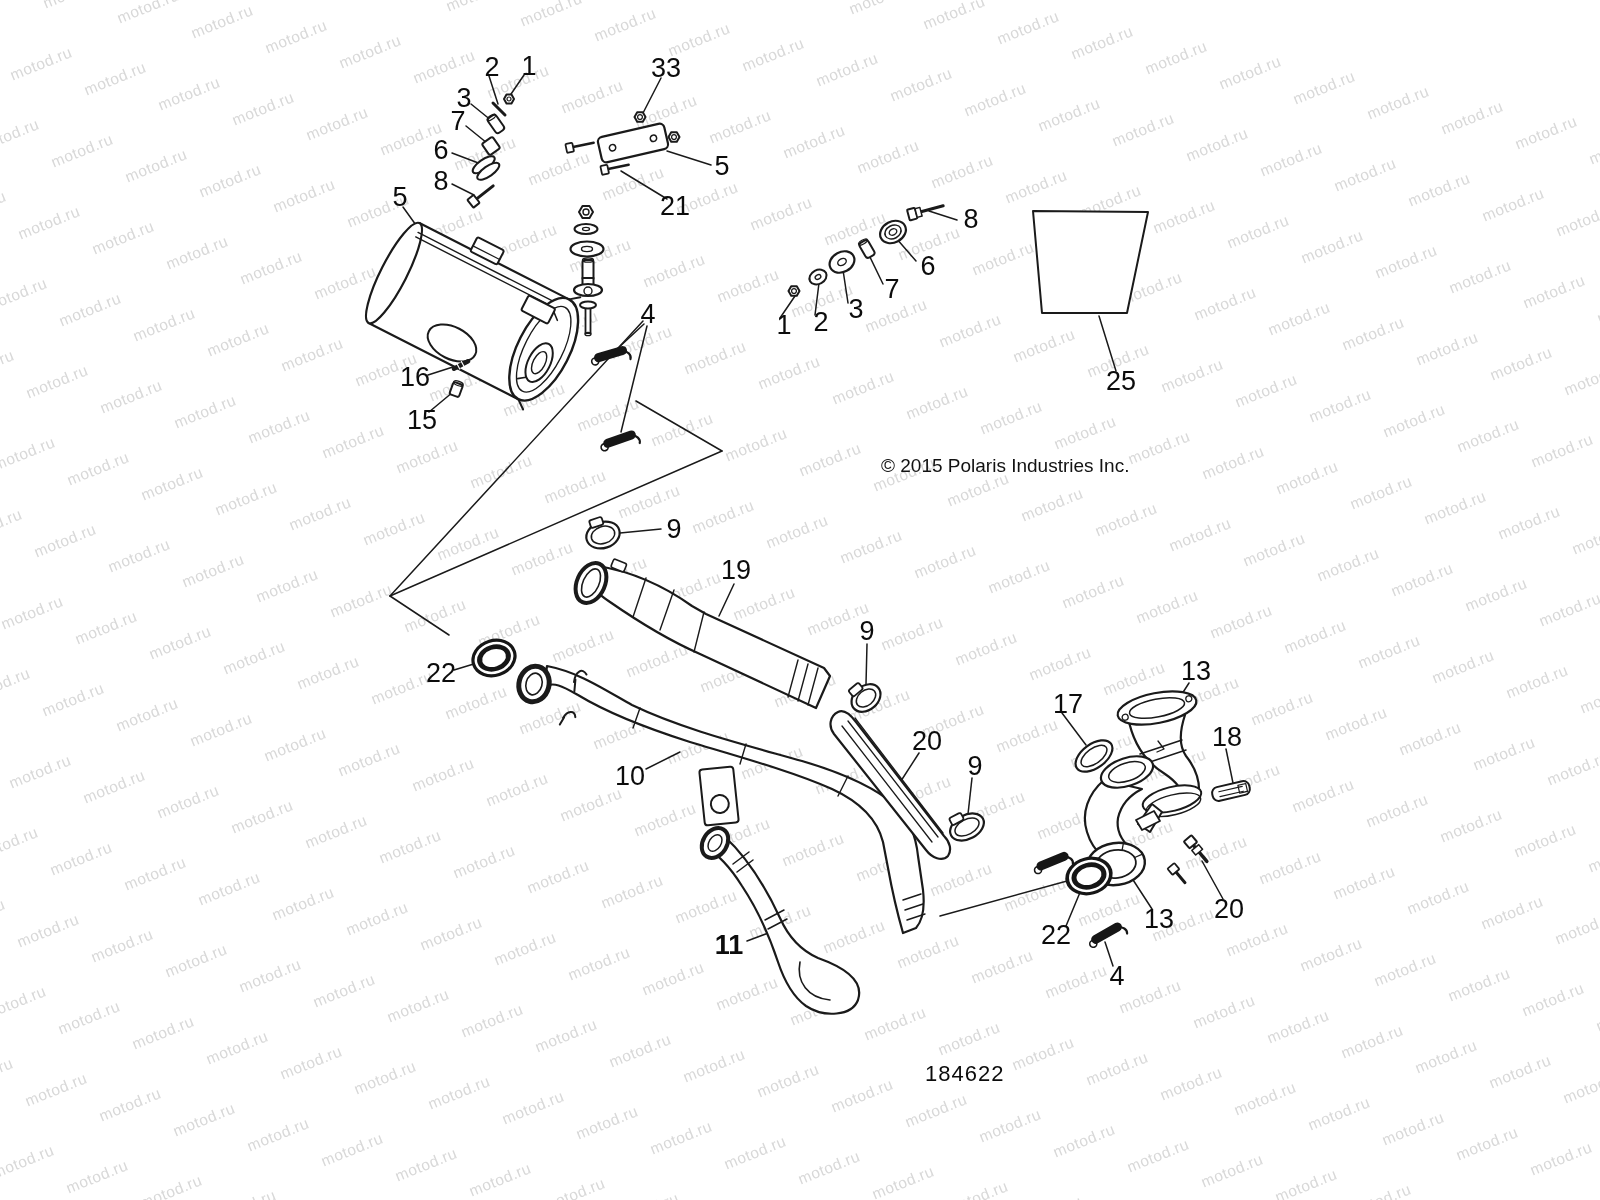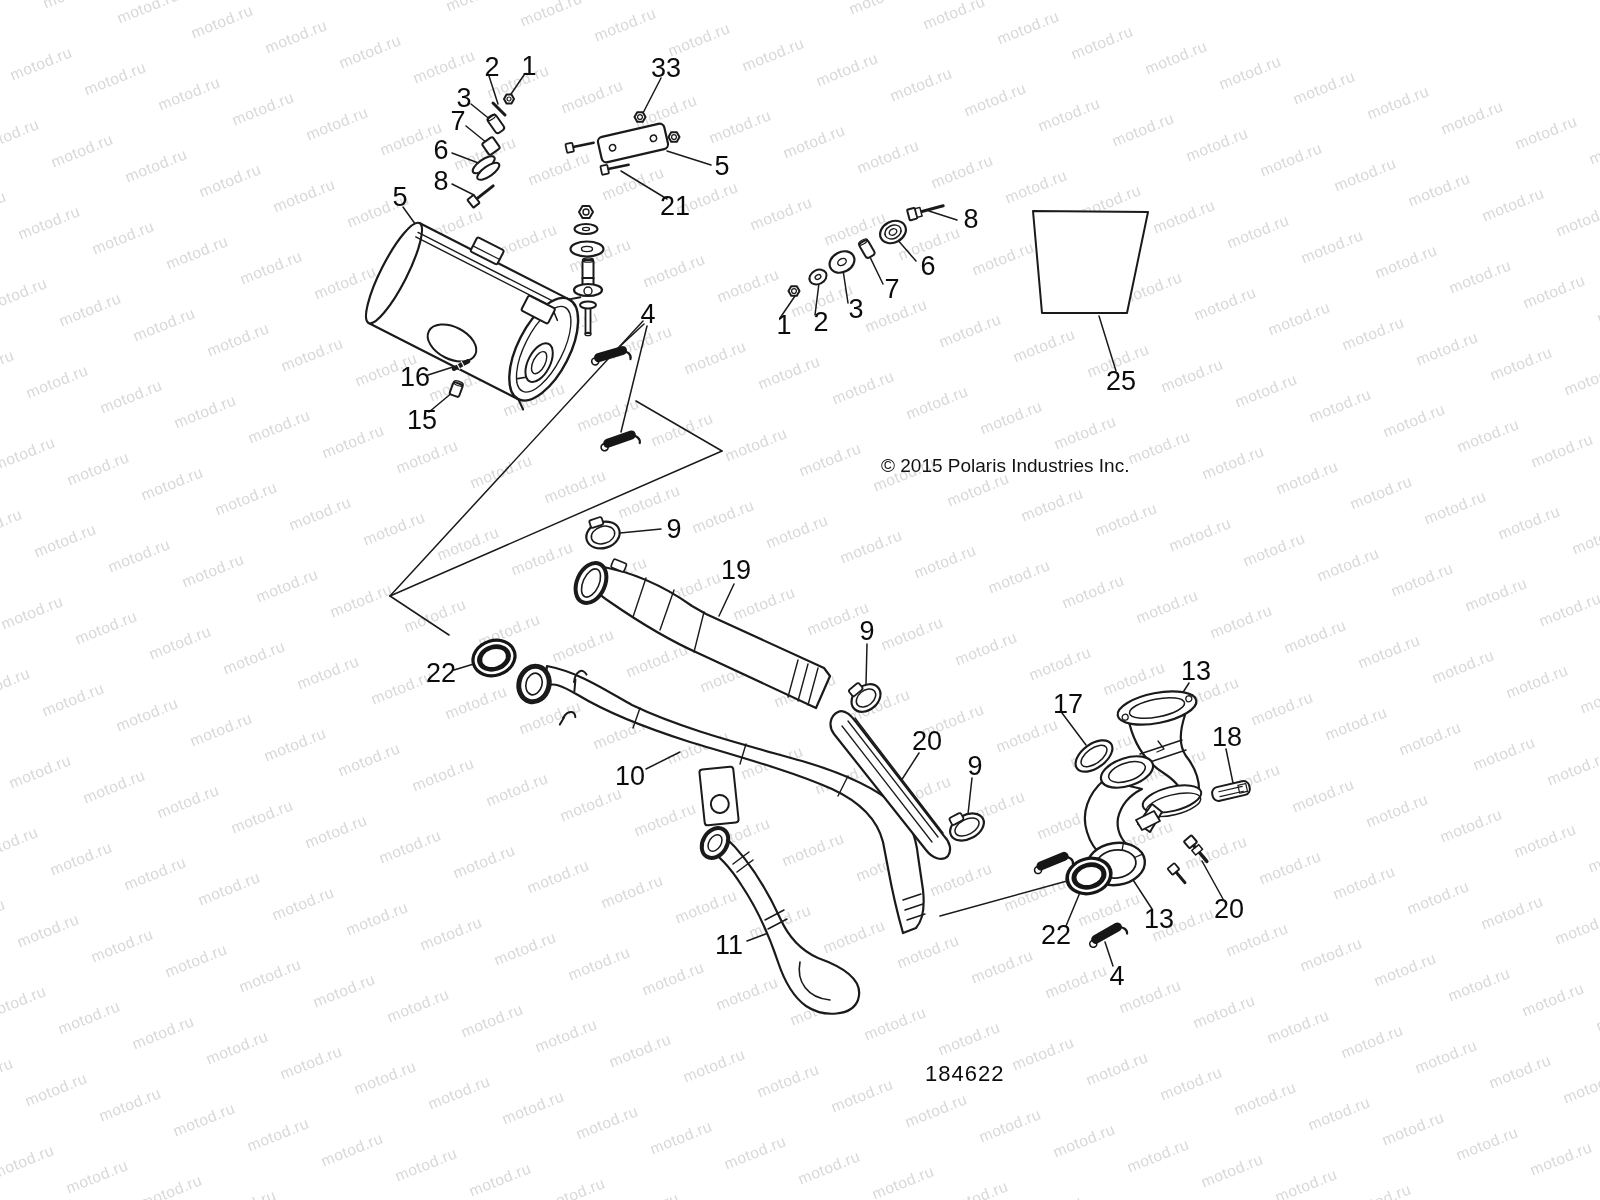--- a/index.html
+++ b/index.html
@@ -760,18 +760,18 @@
       <span class="callout" style="left: 630px; top: 776px;">10</span>
       <span class="callout" style="left: 927px; top: 741px;">20</span>
       <span class="callout" style="left: 975px; top: 766px;">9</span>
       <span class="callout" style="left: 1068px; top: 704px;">17</span>
       <span class="callout" style="left: 1196px; top: 671px;">13</span>
       <span class="callout" style="left: 1227px; top: 737px;">18</span>
       <span class="callout" style="left: 1159px; top: 919px;">13</span>
       <span class="callout" style="left: 1229px; top: 909px;">20</span>
       <span class="callout" style="left: 1056px; top: 935px;">22</span>
       <span class="callout" style="left: 1117px; top: 976px;">4</span>
-      <span class="callout" style="left: 729px; top: 945px;">11</span>
+      <span class="callout" style="left: 729px; top: 945px; font-weight: bold;">11</span>
     </div>
 
   <div class="copyright">© 2015 Polaris Industries Inc.</div>
   <div class="drawing-number">184622</div>
 </div>
 
 </body></html>

